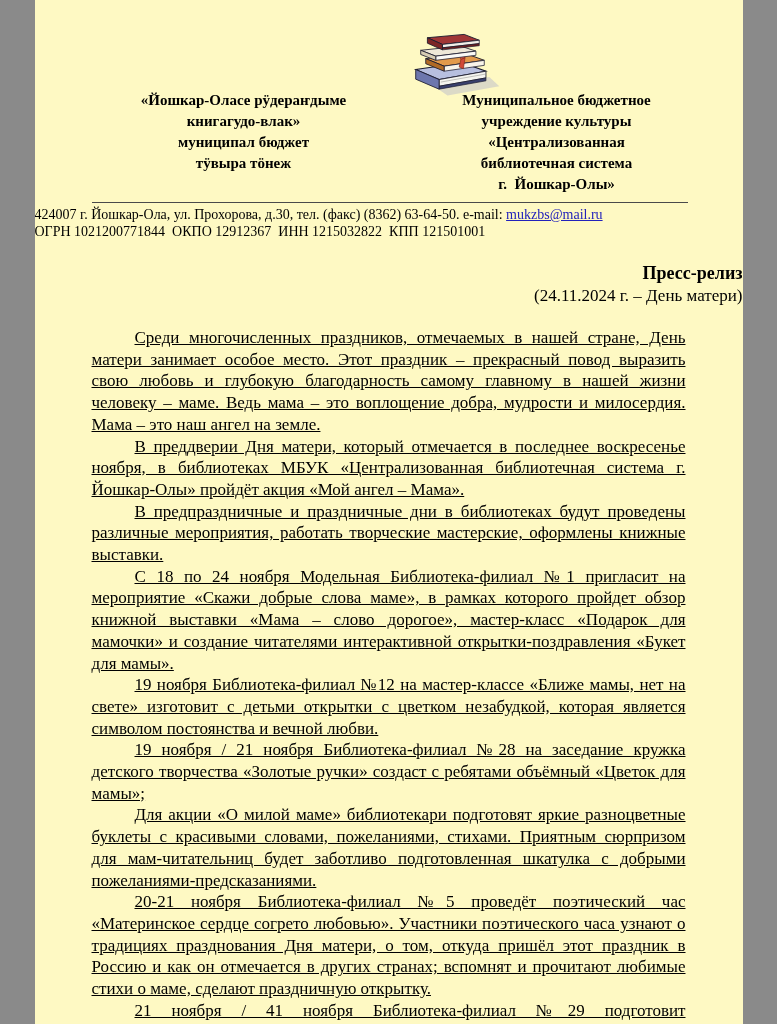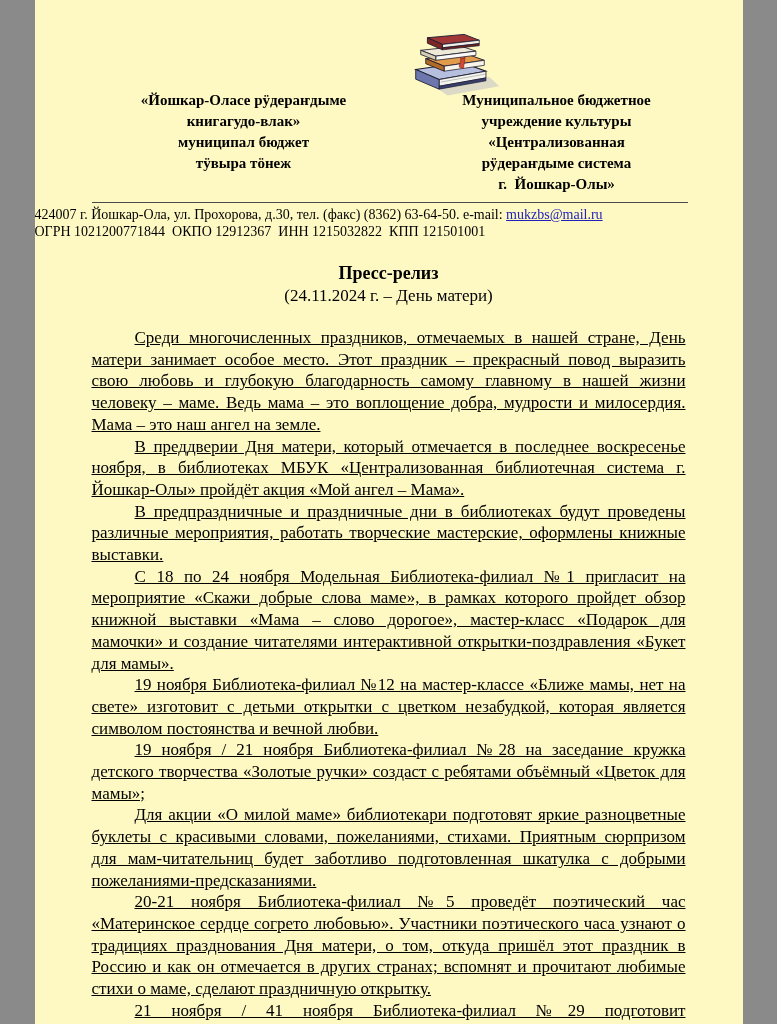--- a/index.html
+++ b/index.html
@@ -26,21 +26,21 @@
     font-weight:bold; font-size:15px; line-height:21px; text-align:center;
   }
   .org-col.left  { width:278px; }
   .org-col.right { width:268px; }
 
   .rule { border-top:1px solid #4a4a4a; margin:7px 55px 0 57px; }
 
   .contact-block { margin-top:3px; font-size:14px; line-height:17px; }
   .contact-block .email { color:#2222bb; text-decoration:underline; cursor:pointer; }
 
-  .title-block { margin-top:22px; text-align:center; line-height:22.5px; }
+  .title-block { margin-top:22px; text-align:right; line-height:22.5px; }
   .title-line { font-size:18px; }
   .title-line.bold { font-weight:bold; }
   .title-line.date { font-size:17px; }
 
   .body-text {
     margin:20px 57px 0 57px;
     font-size:17px; line-height:21.7px;
     text-align:justify;
   }
   .body-text p { margin:0; text-indent:43px;text-decoration:underline; }
@@ -83,21 +83,21 @@
     <div class="org-col left">
       <div>«Йошкар-Оласе рӱдераҥдыме</div>
       <div>книгагудо-влак»</div>
       <div>муниципал бюджет</div>
       <div>тӱвыра тӧнеж</div>
     </div>
     <div class="org-col right">
       <div>Муниципальное бюджетное</div>
       <div>учреждение культуры</div>
       <div>«Централизованная</div>
-      <div>рӱдераҥдыме система</div>
+      <div>библиотечная система</div>
       <div>г.&nbsp; Йошкар-Олы»</div>
     </div>
   </div>
 
   <div class="rule"></div>
 
   <div class="contact-block">
     <div><span>424007 г. Йошкар-Ола, ул. Прохорова, д.30, тел. (факс) (8362) 63-64-50. e-mail: </span><a class="email">mukzbs@mail.ru</a></div>
     <div>ОГРН 1021200771844&nbsp; ОКПО 12912367&nbsp; ИНН 1215032822&nbsp; КПП 121501001</div>
   </div>

